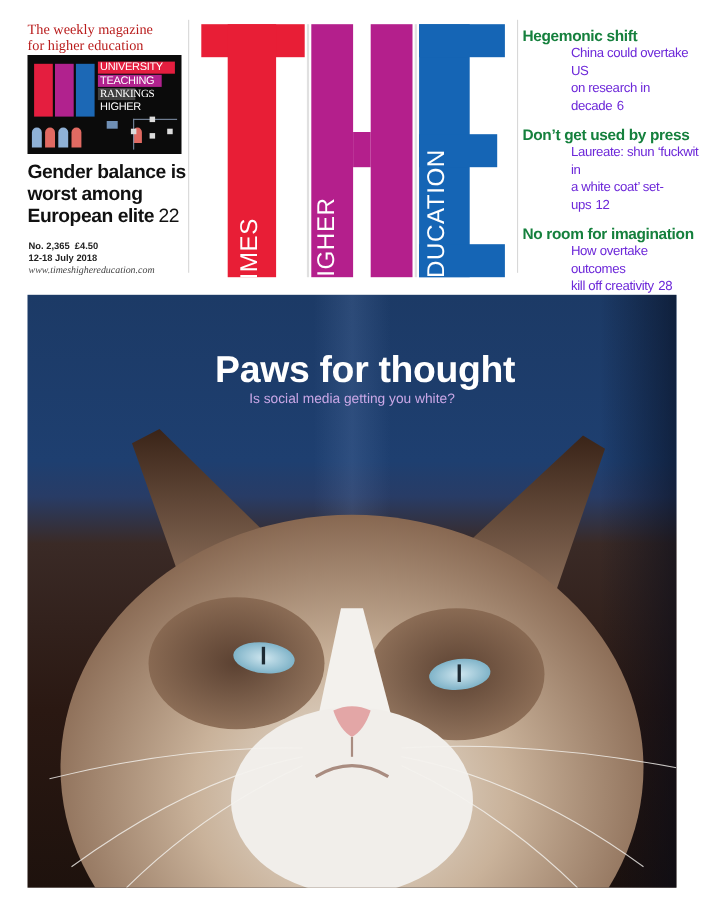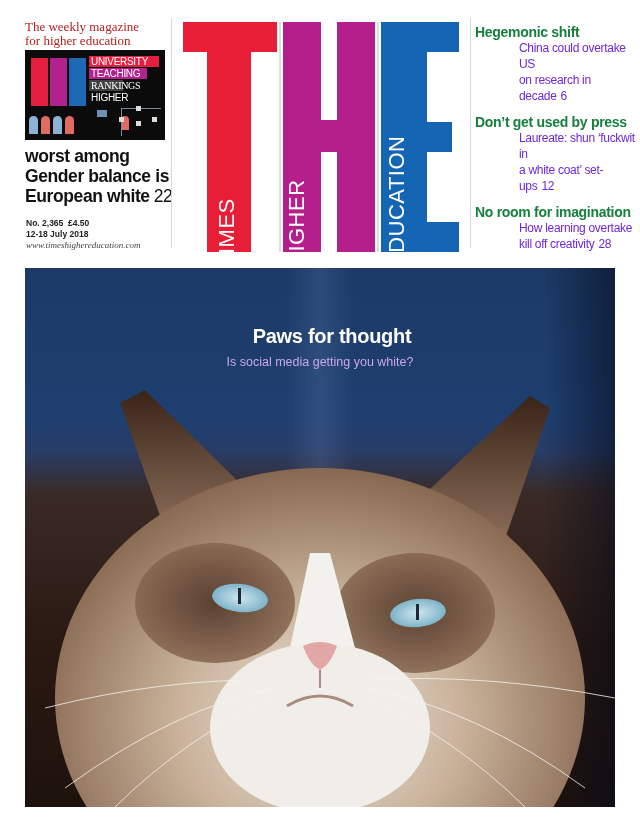--- a/index.html
+++ b/index.html
@@ -58,21 +58,21 @@
   .teaser { margin-bottom: 10px; }
   .teaser .head { font-family: "Liberation Sans Narrow", "Liberation Sans", sans-serif; font-weight: bold; font-size: 14px; line-height: 16px; color: #15803d; letter-spacing: -0.3px; white-space: nowrap; }
   .teaser .deck { font-family: "Liberation Sans Narrow", "Liberation Sans", sans-serif; font-size: 12px; line-height: 16px; color: #6d28d9; letter-spacing: -0.3px; margin-left: 44px; }
   .teaser .pg { margin-left: 4px; }
 
   
   .photo { position: absolute; left: 25px; top: 268px; width: 590px; height: 539px; overflow: hidden;
     background: linear-gradient(180deg, #1c3a66 0%, #1e3f70 28%, #283c66 34%, #3a2a26 42%, #2a1812 70%, #1e120d 100%); }
   .photo .sheen { position: absolute; left: 260px; top: 0; width: 70px; height: 220px; background: linear-gradient(90deg, rgba(255,255,255,0) 0%, rgba(120,150,200,0.18) 50%, rgba(255,255,255,0) 100%); }
   .photo .rdark { position: absolute; right: 0; top: 0; width: 70px; height: 539px; background: linear-gradient(90deg, rgba(0,0,0,0) 0%, rgba(5,10,25,0.55) 100%); }
-  .cover-title { position: absolute; left: 0; width: 590px; top: 54px; text-align: center; font-family: "Liberation Sans Narrow", "Liberation Sans", sans-serif; font-weight: bold; font-size: 20px; line-height: 28px; color: #ffffff; letter-spacing: -0.3px; padding-left: 24px; }
+  .cover-title { position: absolute; left: 0; width: 590px; top: 54px; text-align: center; font-family: "Liberation Sans Narrow", "Liberation Sans", sans-serif; font-weight: bold; font-size: 34px; line-height: 28px; color: #ffffff; letter-spacing: -0.3px; padding-left: 24px; }
   .cover-sub { position: absolute; left: 0; width: 590px; top: 87px; text-align: center; font-family: "Liberation Sans Narrow", "Liberation Sans", sans-serif; font-size: 12.5px; line-height: 14px; color: #c9a7e6; }
 
   .cat { position: absolute; left: 0; top: 0; width: 590px; height: 539px; }
 </style>
 </head>
 <body>
 
 <div class="left-col">
   <div class="tagline">
     <div>The weekly magazine</div>
@@ -101,23 +101,23 @@
     <div class="promo-person"></div>
     <div class="promo-net">
       <div class="promo-node" style="left:-3px;top:8px"></div>
       <div class="promo-node" style="left:14px;top:-3px"></div>
       <div class="promo-node" style="left:14px;top:12px"></div>
       <div class="promo-node" style="left:30px;top:8px"></div>
     </div>
   </div>
 
   <div class="lead-head">
+    <div>Gender balance is</div>
     <div>worst among</div>
-    <div>Gender balance is</div>
-    <div><span>European white</span><span class="lead-page">22</span></div>
+    <div><span>European elite</span><span class="lead-page">22</span></div>
   </div>
 
   <div class="issue">
     <div style="white-space:pre">No. 2,365  £4.50</div>
     <div>12-18 July 2018</div>
     <div class="url">www.timeshighereducation.com</div>
   </div>
 </div>
 
 <div class="vrule" style="left:171px"></div>
@@ -157,21 +157,21 @@
   <div class="teaser">
     <div class="head">Don’t get used by press</div>
     <div class="deck">
       <div>Laureate: shun ‘fuckwit in</div>
       <div><span>a white coat’ set-ups</span><span class="pg">12</span></div>
     </div>
   </div>
   <div class="teaser">
     <div class="head">No room for imagination</div>
     <div class="deck">
-      <div>How learning overtake</div>
+      <div>How overtake outcomes</div>
       <div><span>kill off creativity</span><span class="pg">28</span></div>
     </div>
   </div>
 </div>
 
 <div class="photo">
   <div class="sheen"></div>
   <div class="rdark"></div>
 
   <svg class="cat" viewBox="0 0 590 539" xmlns="http://www.w3.org/2000/svg">

